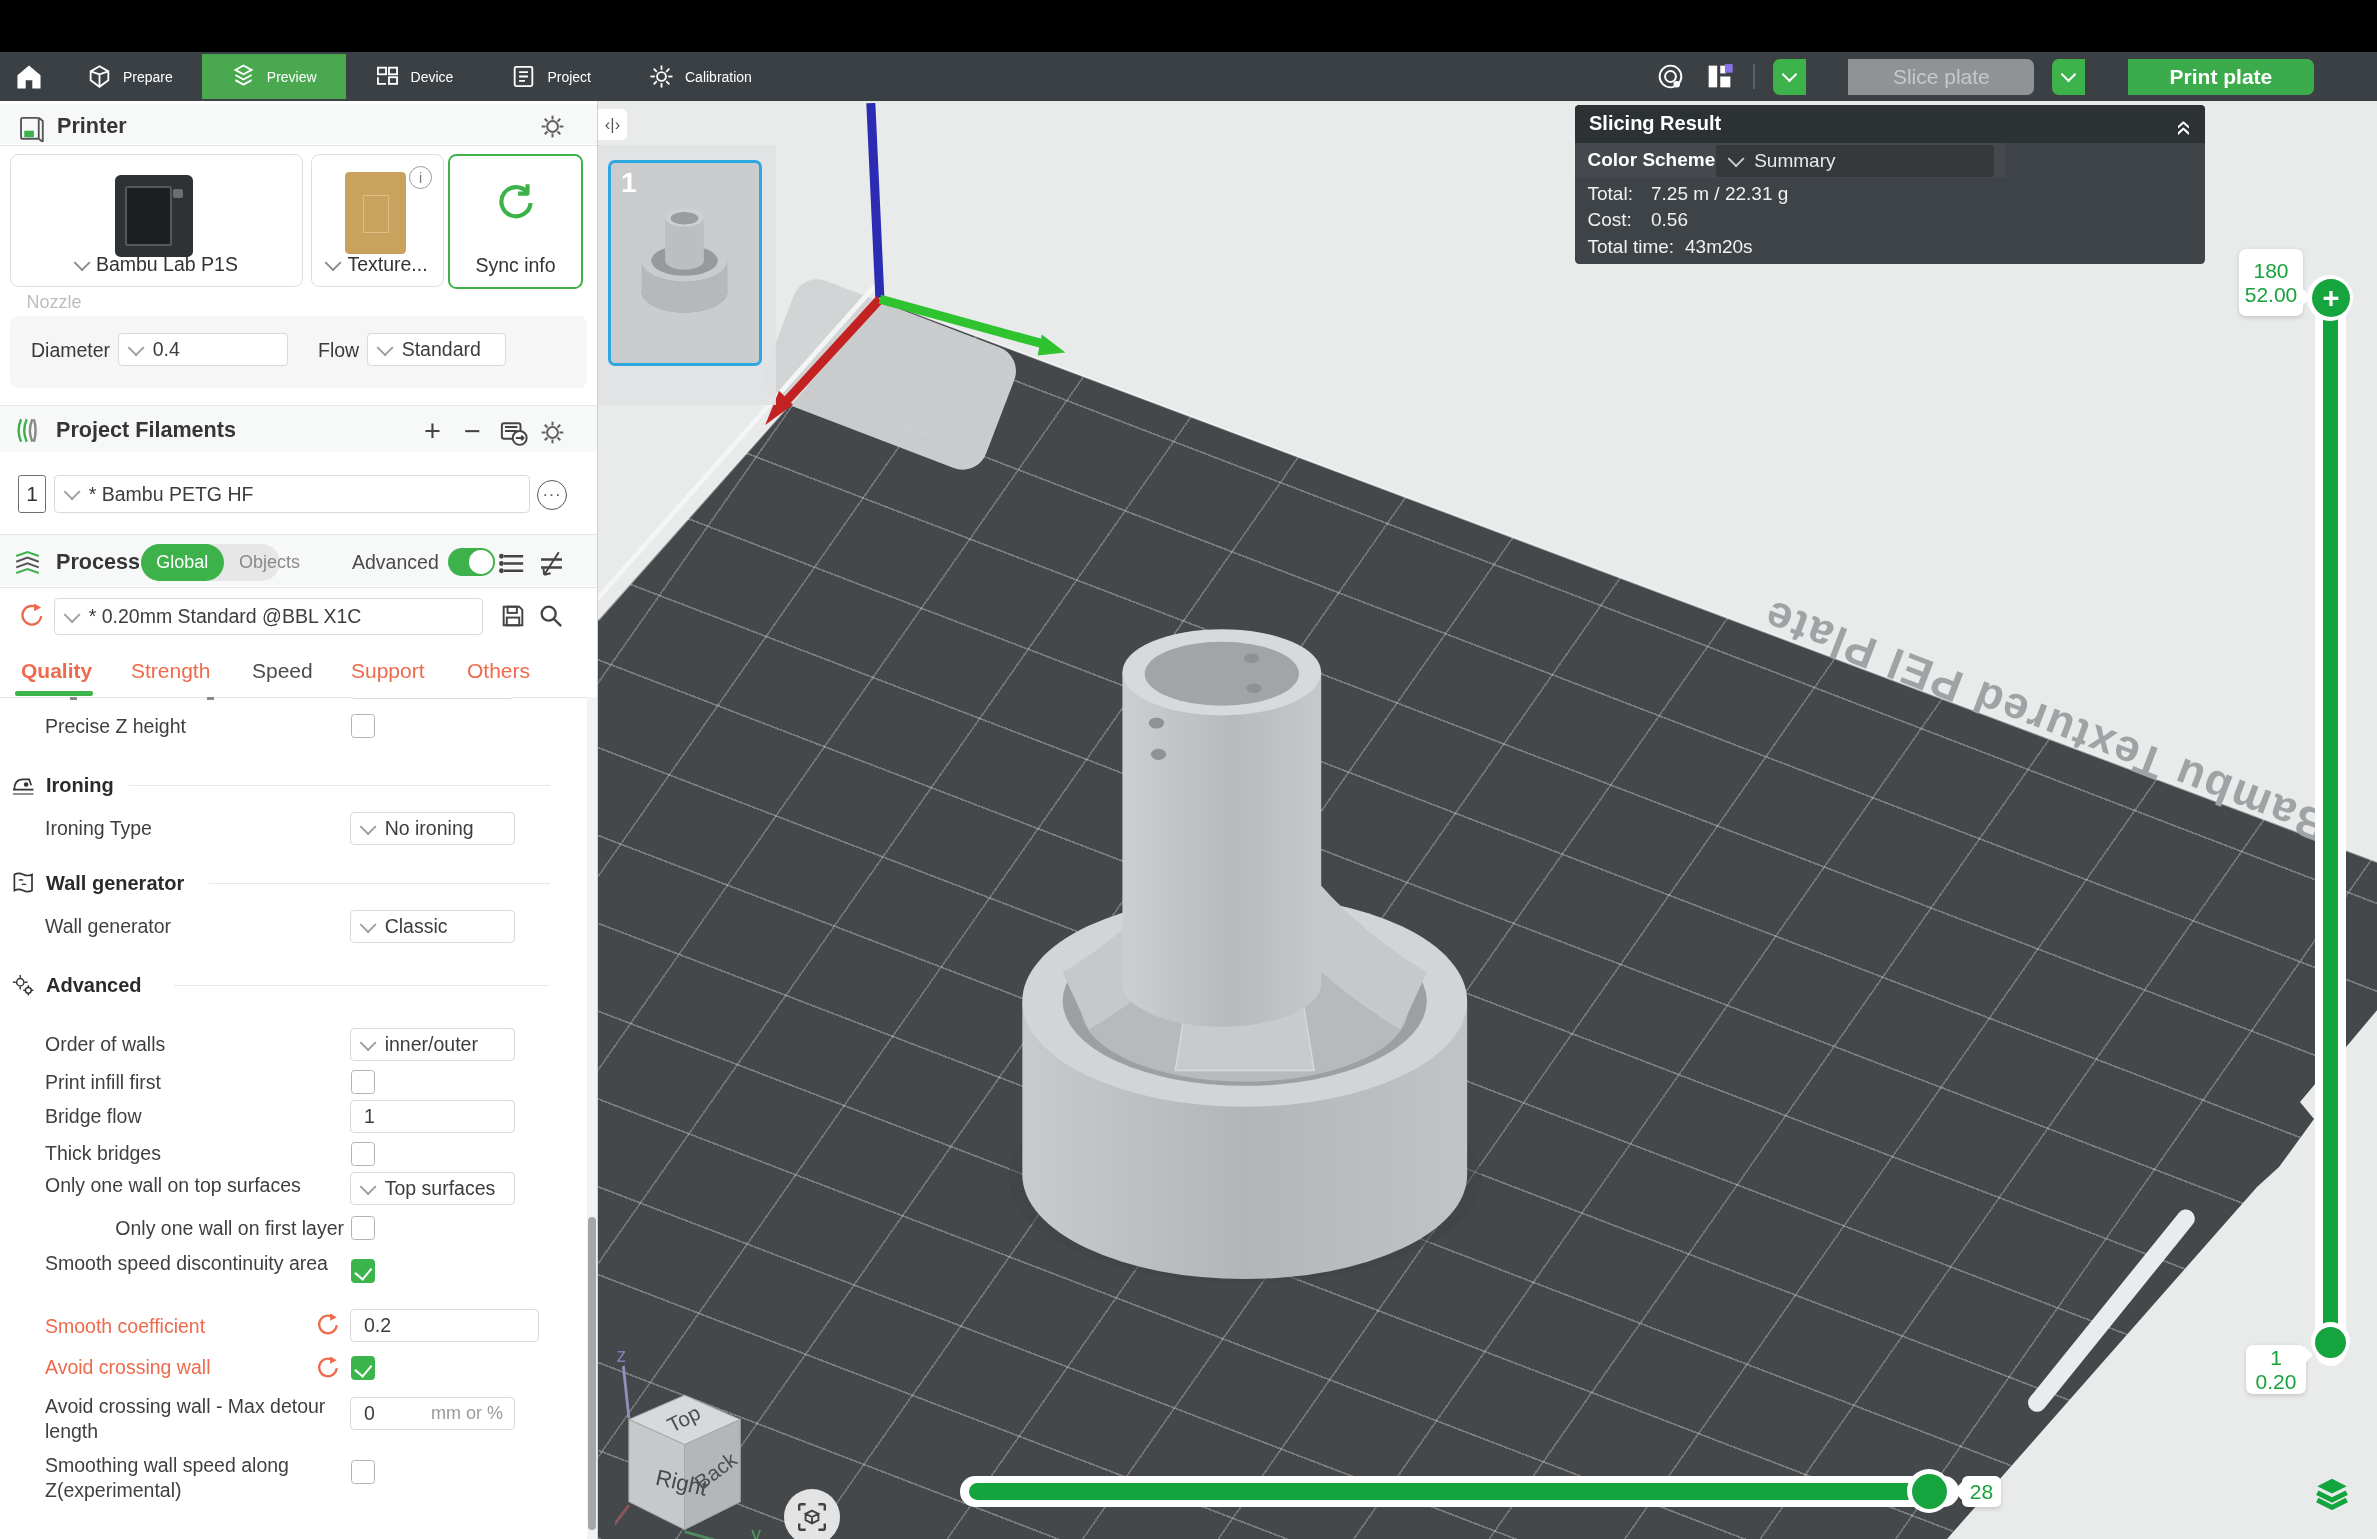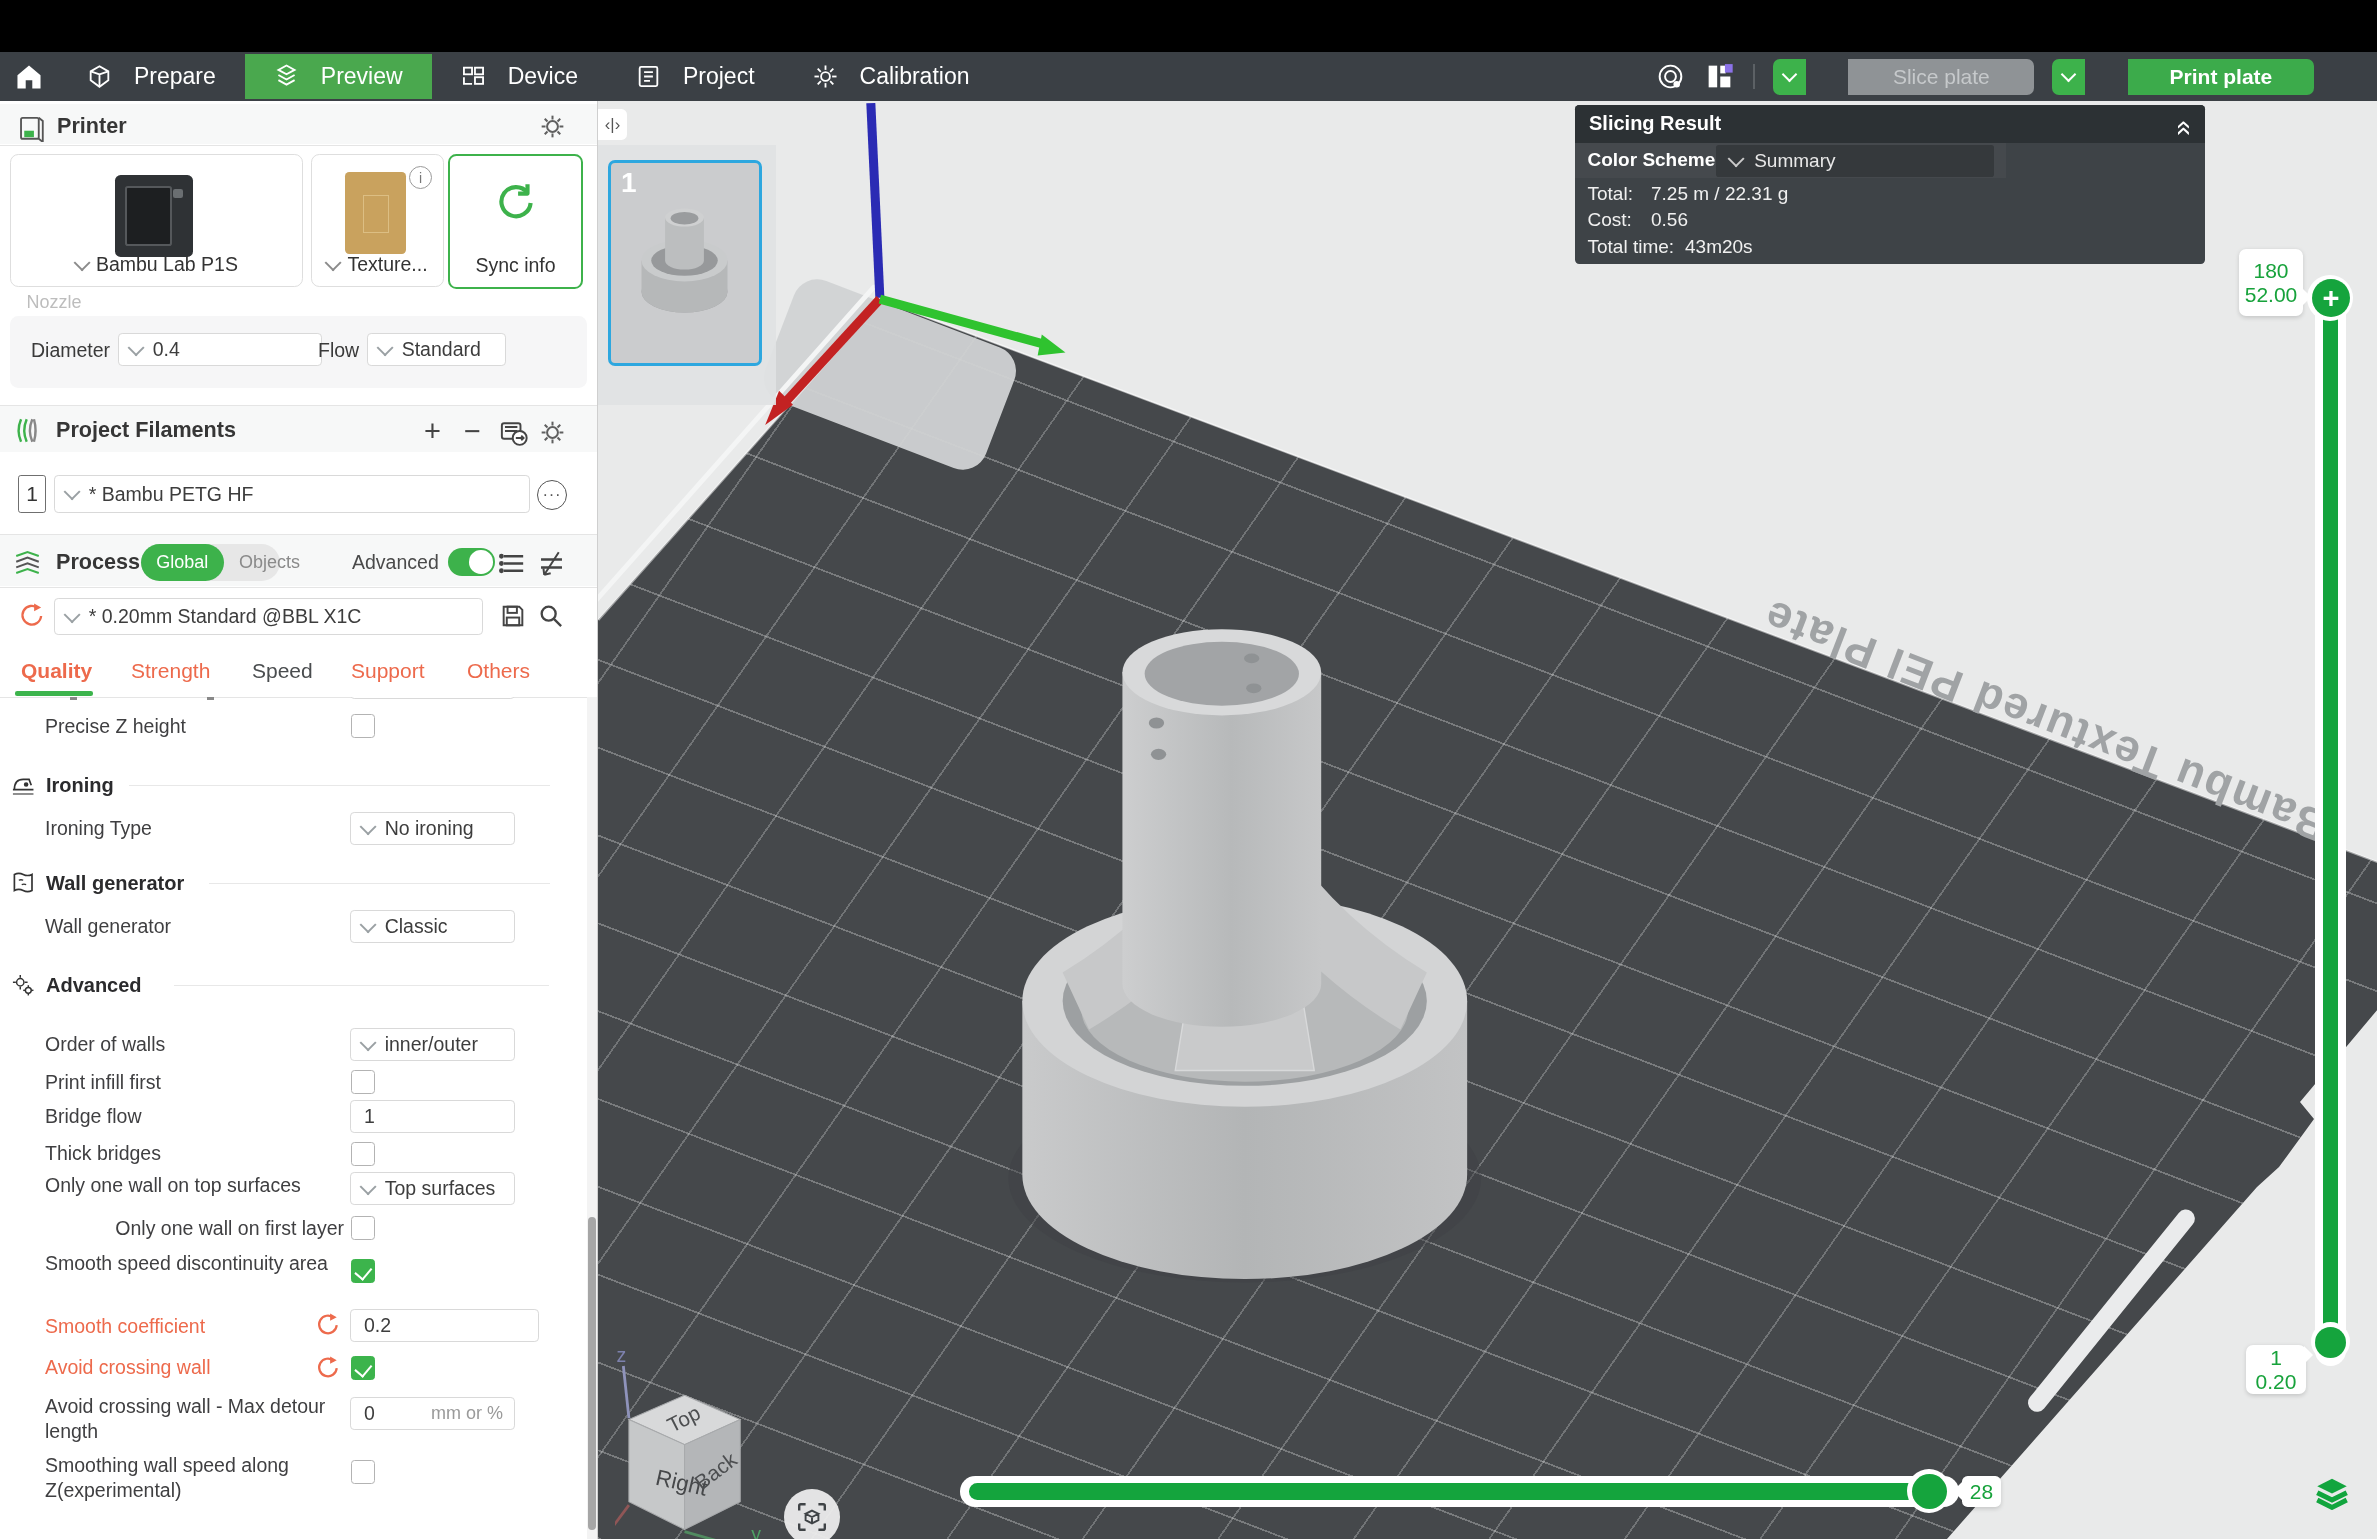--- a/index.html
+++ b/index.html
@@ -5,22 +5,22 @@
   html,body{margin:0;padding:0;background:#000;}
   #app{position:relative;width:2377px;height:1539px;overflow:hidden;
        font-family:"Liberation Sans",sans-serif;color:#3f3f41;}
   .abs{position:absolute;}
 
   
   #topblack{position:absolute;left:0;top:0;width:2377px;height:52px;background:#000;}
   #navbar{position:absolute;left:0;top:52px;width:2377px;height:49px;background:#3b4045;
           display:flex;align-items:center;}
   .nav-home{width:58px;height:49px;display:flex;align-items:center;justify-content:center;}
-  .nav-tab{height:45px;display:flex;align-items:center;gap:22px;padding:0 29px;color:#fff;
-           font-size:23px;cursor:pointer;}
+  .nav-tab{height:45px;display:flex;align-items:center;gap:11px;padding:0 29px;color:#fff;
+           font-size:14px;cursor:pointer;}
   .nav-tab.active{background:#4aa84e;}
   .nav-tab svg{flex:0 0 auto;}
   #nav-right{position:absolute;right:63px;top:0;height:49px;display:flex;align-items:center;gap:18px;}
   .nav-sep{width:1.4px;height:25px;background:#5c6165;}
   .split-btn{display:flex;height:36px;gap:41px;}
   .split-chev{width:33px;background:#3db24b;border-radius:7px 0 0 7px;display:flex;align-items:center;justify-content:center;}
   .split-main{min-width:139px;padding:0 23.6px;border-radius:0 7px 7px 0;display:flex;align-items:center;justify-content:center;
               font-size:21px;margin-left:1.4px;}
   .split-main.disabled{background:#8f9396;color:#c6c9cb;}
   .split-main.primary{background:#3cab4b;color:#fff;font-weight:bold;}
@@ -244,21 +244,21 @@
         <path d="M33 4 v9 h-9" stroke-linejoin="round"></path>
       </svg>
     <div class="card-label">
         <span>Sync info</span>
       </div>
   </div>
 
   <div class="nozzle-label" style="left:26.4px;top:292px;">Nozzle</div>
   <div class="nozzle-box" style="left:10.4px;top:316px;width:577px;height:72px;"></div>
   <div class="abs" style="left:31px;top:339px;font-size:19.5px;color:#3a3a3a;">Diameter</div>
-  <div class="dd" style="left:118px;top:333px;width:204px;">
+  <div class="dd" style="left:118px;top:333px;width:170px;">
     <span class="chev"></span>
       <span class="ddval">0.4</span>
     </div>
   <div class="abs" style="left:318px;top:339px;font-size:19.5px;color:#3a3a3a;">Flow</div>
   <div class="dd" style="left:367px;top:333px;width:139px;">
     <span class="chev"></span>
       <span class="ddval">Standard</span>
     </div>
 
   <div class="divider" style="top:405px;"></div>

